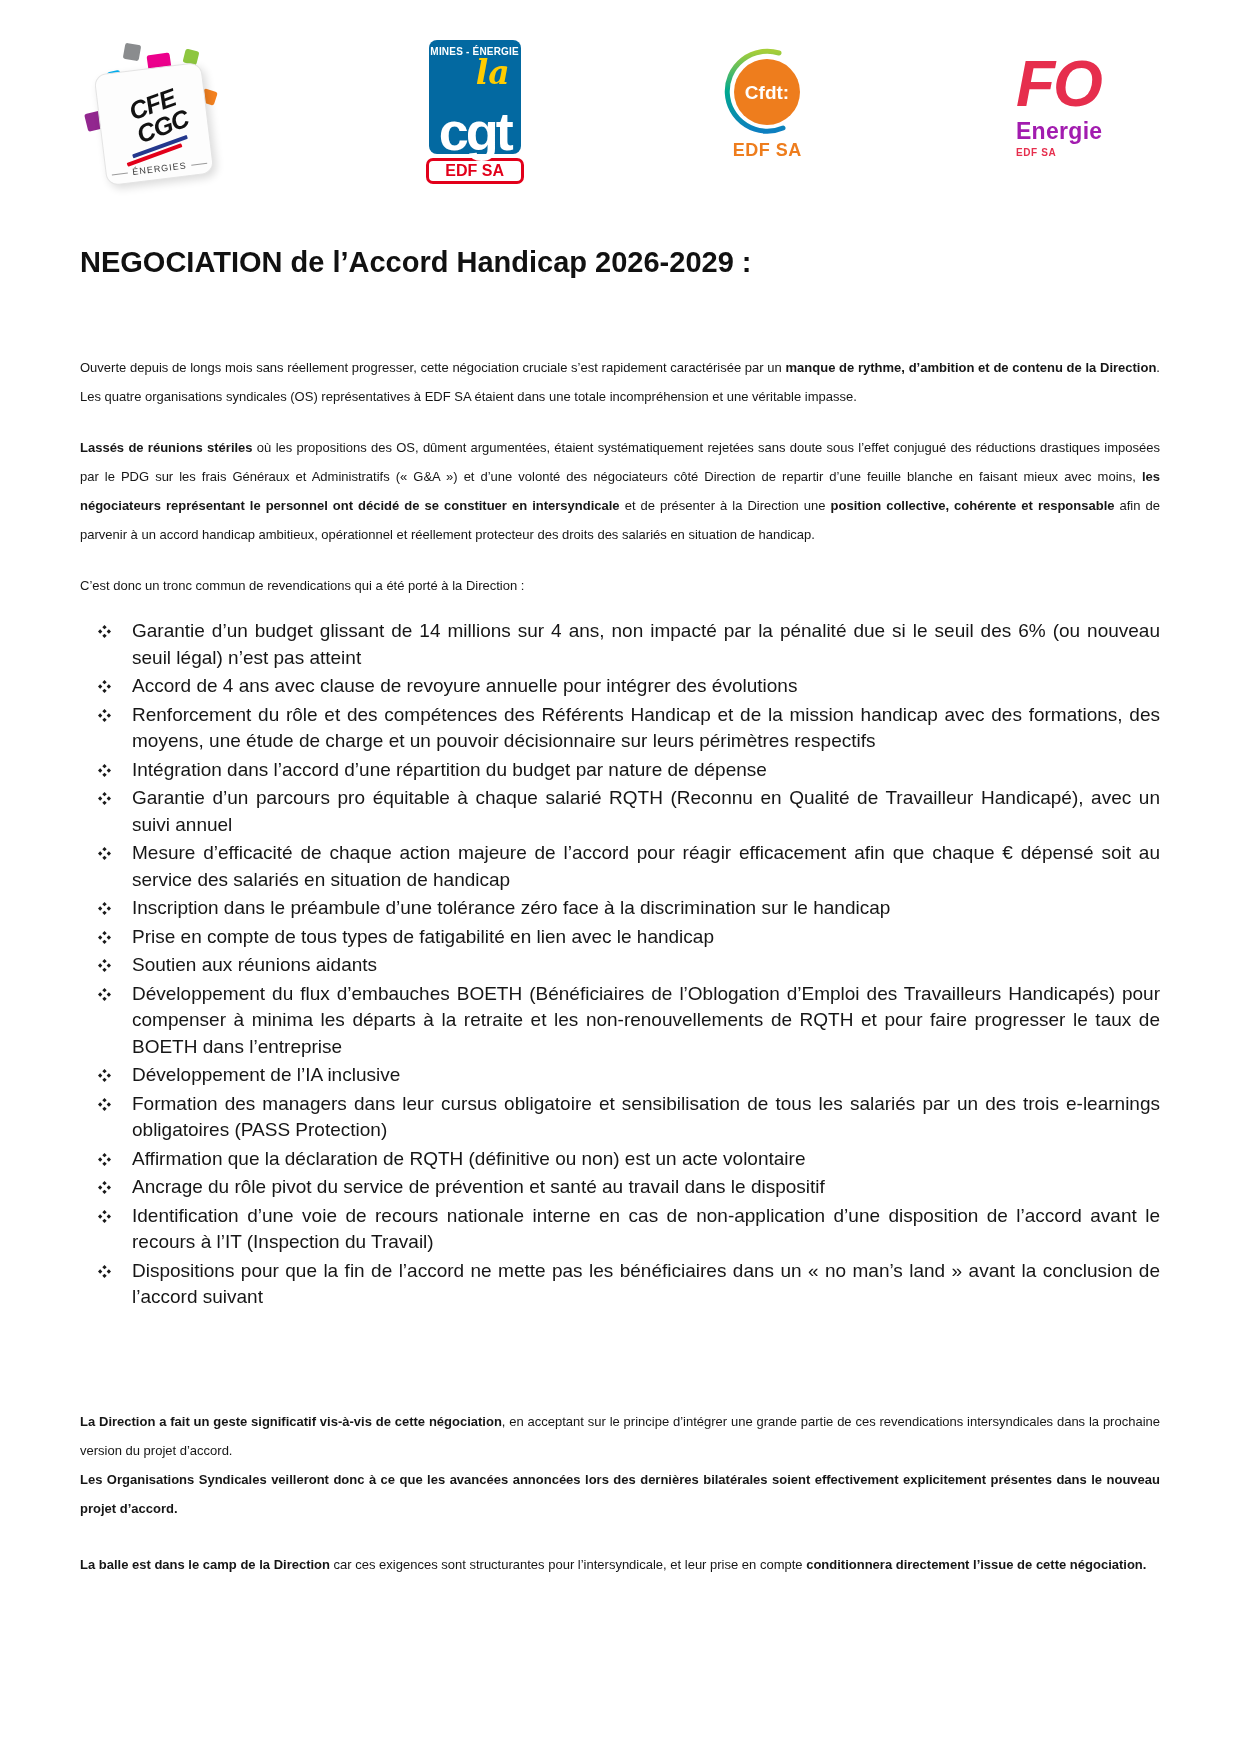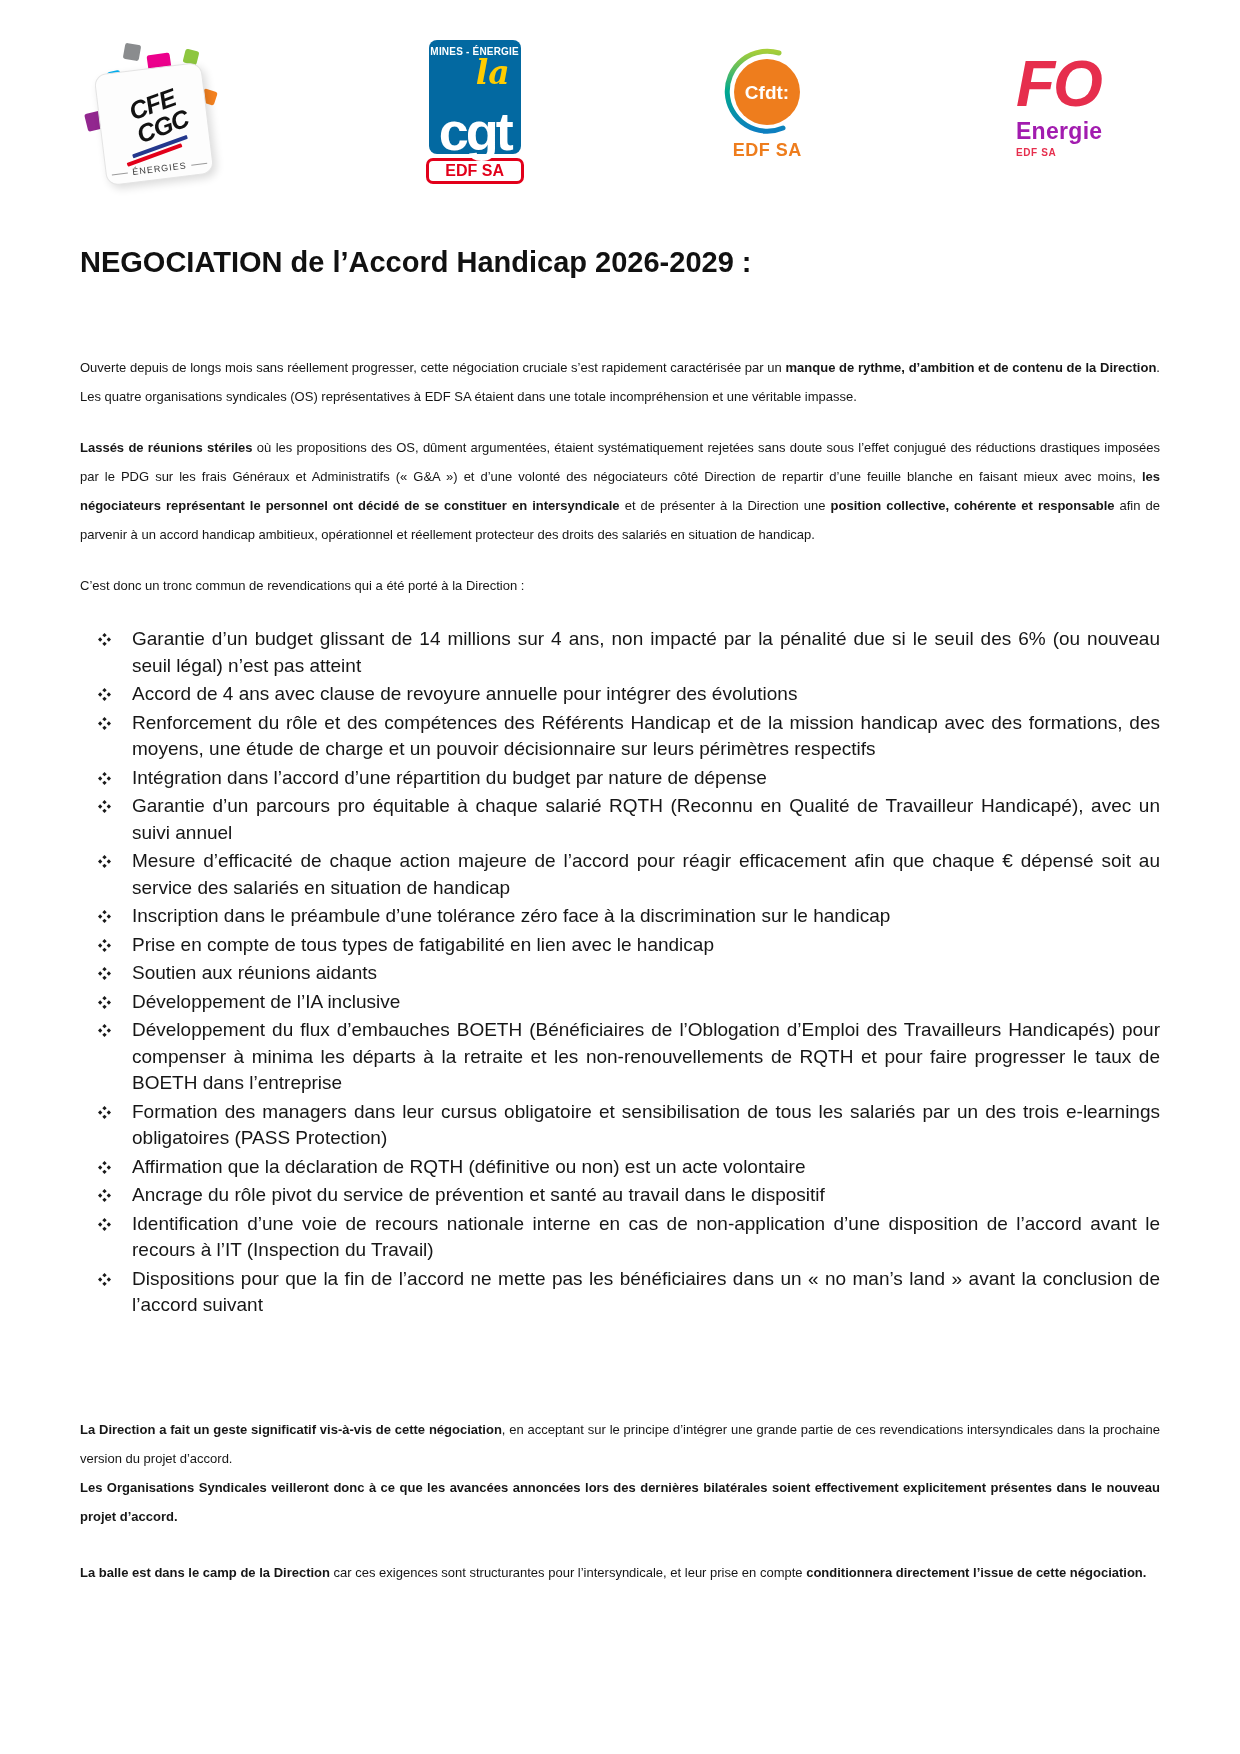--- a/index.html
+++ b/index.html
@@ -45,21 +45,21 @@
   .fo-energie{font-size:23px;color:#a21caf;font-weight:600;margin-top:3px;letter-spacing:.3px;}
   .fo-edf{font-size:10px;color:#e62e4d;font-weight:700;letter-spacing:.6px;margin-top:2px;}
 
   
   .title{margin:56px 0 0;font-size:29px;font-weight:800;color:#111;}
   .content{margin-top:74px;}
   p.para{margin:22px 0 0;text-align:justify;font-size:13px;line-height:29px;}
   p.para:first-child{margin-top:0;}
   .b{font-weight:700;}
 
-  ul.bullets{list-style:none;margin:26px 0 0;padding:0 0 0 18px;}
+  ul.bullets{list-style:none;margin:18px 0 0;padding:0 0 0 18px;}
   ul.bullets li{display:flex;margin:0 0 2px;}
   .dia{flex:none;width:13px;margin-right:21px;padding-top:7px;}
   .dia svg{display:block;}
   .li-text{text-align:justify;font-size:19px;line-height:26.5px;}
 
   .p-direction{margin-top:96px !important;}
   .p-os{margin-top:0 !important;}
   .p-balle{margin-top:27px !important;}
 </style>
 </head>
@@ -233,32 +233,32 @@
         </li>
         <li>
           <span class="dia">
             <svg width="13" height="13" viewBox="0 0 12 12" fill="#1a1a1a">
               <path d="M6 0L8 2L6 4L4 2Z"></path>
               <path d="M12 6L10 8L8 6L10 4Z"></path>
               <path d="M6 12L4 10L6 8L8 10Z"></path>
               <path d="M0 6L2 4L4 6L2 8Z"></path>
             </svg>
           </span>
+          <span class="li-text">Développement du flux d’embauches BOETH (Bénéficiaires de l’Oblogation d’Emploi des Travailleurs Handicapés) pour compenser à minima les départs à la retraite et les non-renouvellements de RQTH et pour faire progresser le taux de BOETH dans l’entreprise</span>
+        </li>
+        <li>
+          <span class="dia">
+            <svg width="13" height="13" viewBox="0 0 12 12" fill="#1a1a1a">
+              <path d="M6 0L8 2L6 4L4 2Z"></path>
+              <path d="M12 6L10 8L8 6L10 4Z"></path>
+              <path d="M6 12L4 10L6 8L8 10Z"></path>
+              <path d="M0 6L2 4L4 6L2 8Z"></path>
+            </svg>
+          </span>
           <span class="li-text">Développement de l’IA inclusive</span>
-        </li>
-        <li>
-          <span class="dia">
-            <svg width="13" height="13" viewBox="0 0 12 12" fill="#1a1a1a">
-              <path d="M6 0L8 2L6 4L4 2Z"></path>
-              <path d="M12 6L10 8L8 6L10 4Z"></path>
-              <path d="M6 12L4 10L6 8L8 10Z"></path>
-              <path d="M0 6L2 4L4 6L2 8Z"></path>
-            </svg>
-          </span>
-          <span class="li-text">Développement du flux d’embauches BOETH (Bénéficiaires de l’Oblogation d’Emploi des Travailleurs Handicapés) pour compenser à minima les départs à la retraite et les non-renouvellements de RQTH et pour faire progresser le taux de BOETH dans l’entreprise</span>
         </li>
         <li>
           <span class="dia">
             <svg width="13" height="13" viewBox="0 0 12 12" fill="#1a1a1a">
               <path d="M6 0L8 2L6 4L4 2Z"></path>
               <path d="M12 6L10 8L8 6L10 4Z"></path>
               <path d="M6 12L4 10L6 8L8 10Z"></path>
               <path d="M0 6L2 4L4 6L2 8Z"></path>
             </svg>
           </span>

